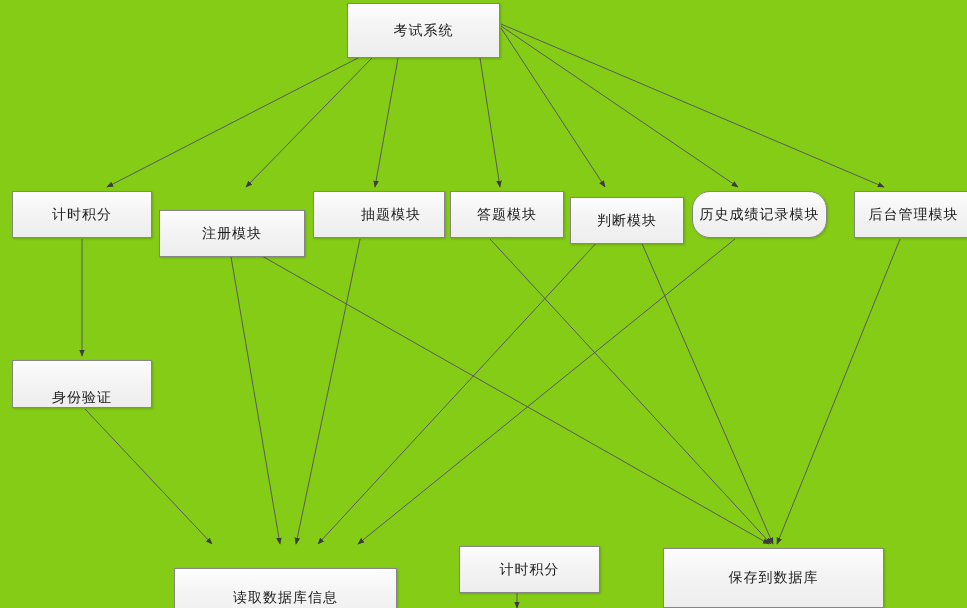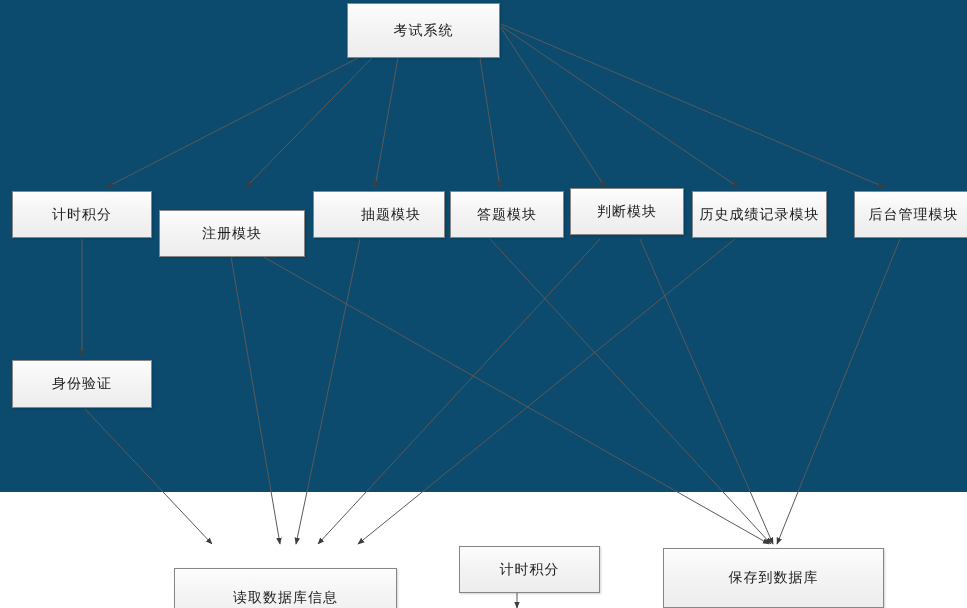--- a/index.html
+++ b/index.html
@@ -1,18 +1,18 @@
 <!DOCTYPE html>
 <html><head>
 <meta charset="utf-8">
 <style>
   html,body{margin:0;padding:0;background:#ffffff;}
   body{width:967px;height:608px;overflow:hidden;
        font-family:"Liberation Sans","DejaVu Sans",sans-serif;}
-  #diagram-root{position:relative;width:967px;height:492px;background:#0c4a6e;}
+  #diagram-root{position:relative;width:967px;height:608px;background:#84cc16;}
   svg.edges{position:absolute;left:0;top:0;width:967px;height:608px;}
   .node{position:absolute;box-sizing:border-box;
         border:1px solid #868686;
         background:linear-gradient(to bottom,#fdfdfd 0%,#f4f4f4 45%,#ededed 100%);
         box-shadow:1px 1px 2px rgba(0,0,0,0.18);
         display:flex;align-items:center;justify-content:center;}
   .node .label{font-size:14px;color:#1b1b1b;white-space:nowrap;letter-spacing:1px;}
 </style>
 </head>
 <body>
@@ -54,30 +54,30 @@
       </div>
       <div class="node" style="left: 159px; top: 191px; width: 146px; height: 47px; margin-top: 19px;">
         <span class="label">注册模块</span>
       </div>
       <div class="node" style="left: 313px; top: 191px; width: 132px; height: 47px; padding-left: 24px;">
         <span class="label">抽题模块</span>
       </div>
       <div class="node" style="left: 450px; top: 191px; width: 114px; height: 47px;">
         <span class="label">答题模块</span>
       </div>
-      <div class="node" style="left: 570px; top: 188px; width: 114px; height: 47px; text-align: right;">
+      <div class="node" style="left: 570px; top: 197px; width: 114px; height: 47px; text-align: right;">
         <span class="label">判断模块</span>
       </div>
-      <div class="node" style="left: 692px; top: 191px; width: 135px; height: 47px;">
+      <div class="node" style="left: 692px; top: 191px; width: 135px; height: 47px; border-radius: 18px;">
         <span class="label">历史成绩记录模块</span>
       </div>
       <div class="node" style="left: 854px; top: 191px; width: 119px; height: 47px;">
         <span class="label">后台管理模块</span>
       </div>
-      <div class="node" style="left: 12px; top: 360px; width: 140px; height: 48px;">
+      <div class="node" style="left: 12px; top: 360px; width: 140px; height: 48px; align-items: flex-end;">
         <span class="label">身份验证</span>
       </div>
       <div class="node" style="left: 174px; top: 548px; width: 223px; height: 60px; margin-top: 20px;">
         <span class="label">读取数据库信息</span>
       </div>
       <div class="node" style="left: 447px; top: 546px; width: 141px; height: 47px; margin-left: 12px;">
         <span class="label">计时积分</span>
       </div>
       <div class="node" style="left: 663px; top: 548px; width: 221px; height: 60px; justify-content: center;">
         <span class="label">保存到数据库</span>

